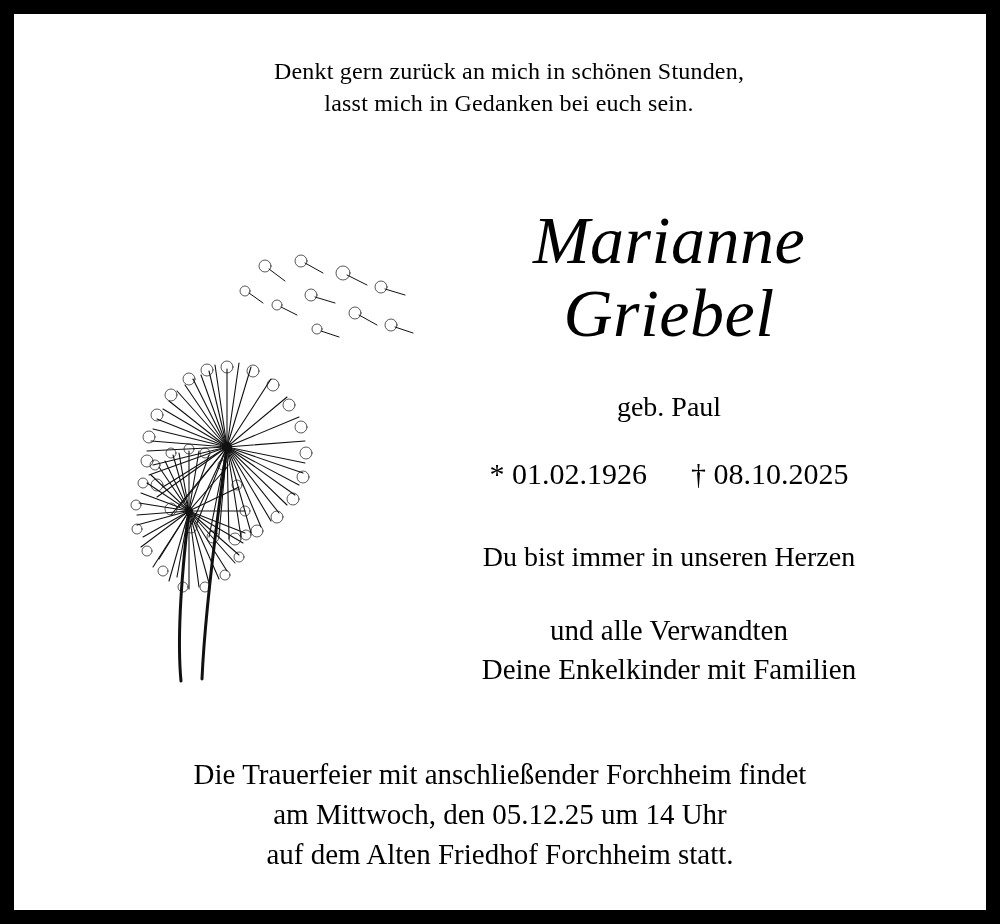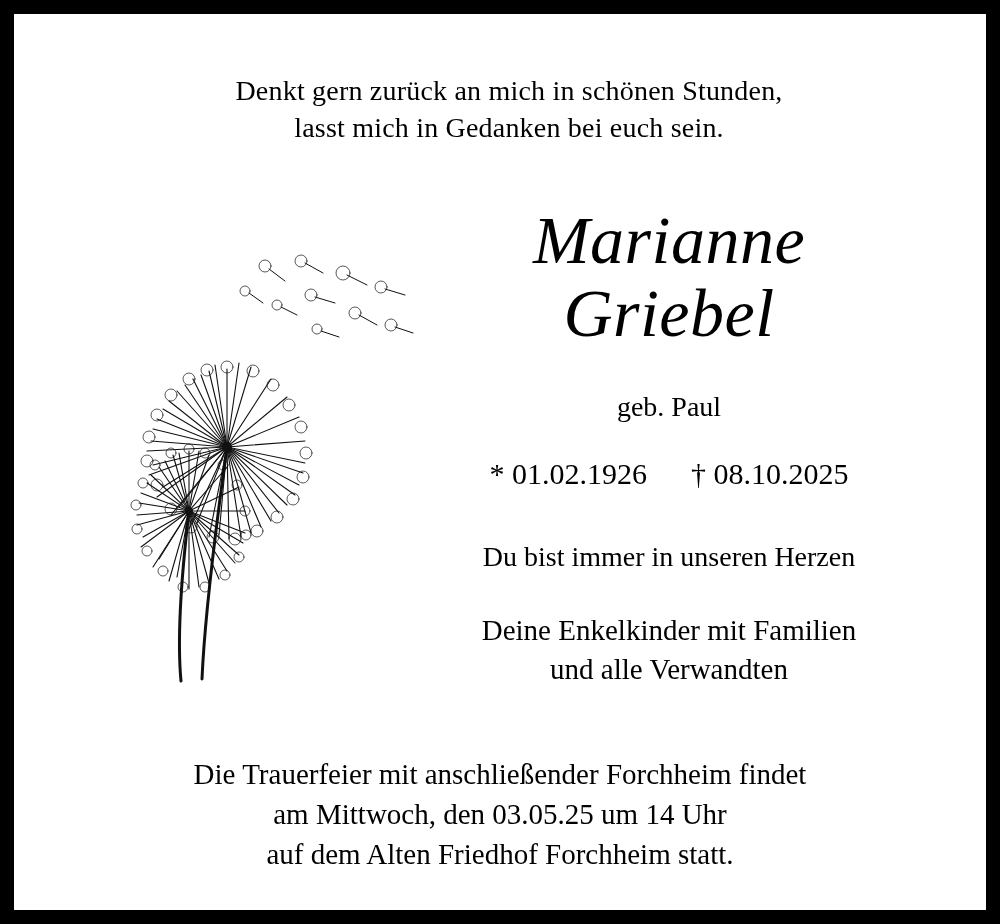--- a/index.html
+++ b/index.html
@@ -23,23 +23,23 @@
     background: #ffffff;
   }
   .inner {
     position: relative;
     width: 100%;
     height: 100%;
     box-sizing: border-box;
   }
   .verse {
     text-align: center;
-    font-size: 28px;
+    font-size: 24px;
     line-height: 1.33;
-    padding-top: 58px;
+    padding-top: 42px;
     letter-spacing: 0.2px;
     margin-left: 18px;
   }
   .verse .line {
     display: block;
   }
 
   
   .art {
     position: absolute;
@@ -283,25 +283,25 @@
         <span class="ln">Marianne</span>
         <span class="ln">Griebel</span>
       </div>
       <div class="maiden">geb. Paul</div>
       <div class="dates">
         <span class="d">* 01.02.1926</span>
         <span class="d">† 08.10.2025</span>
       </div>
       <div class="memorial">Du bist immer in unseren Herzen</div>
       <div class="family">
+        <span class="ln">und alle Verwandten</span>
         <span class="ln">Deine Enkelkinder mit Familien</span>
-        <span class="ln">und alle Verwandten</span>
       </div>
     </div>
 
     <div class="service">
       <span class="ln">Die Trauerfeier mit anschließender Forchheim findet</span>
-      <span class="ln">am Mittwoch, den 03.05.25 um 14 Uhr</span>
+      <span class="ln">am Mittwoch, den 05.12.25 um 14 Uhr</span>
       <span class="ln">auf dem Alten Friedhof Forchheim statt.</span>
     </div>
 
   </div>
 </div>
 
 </body></html>

